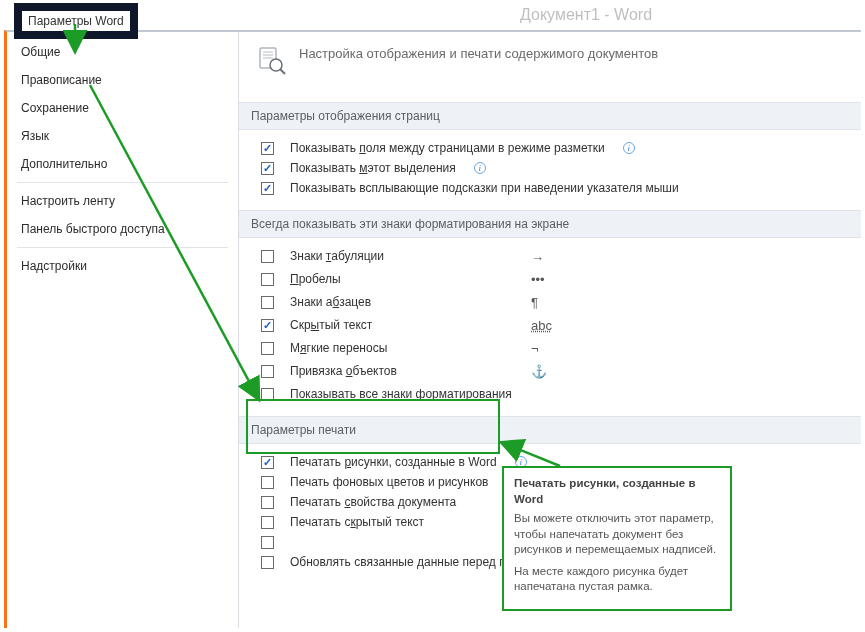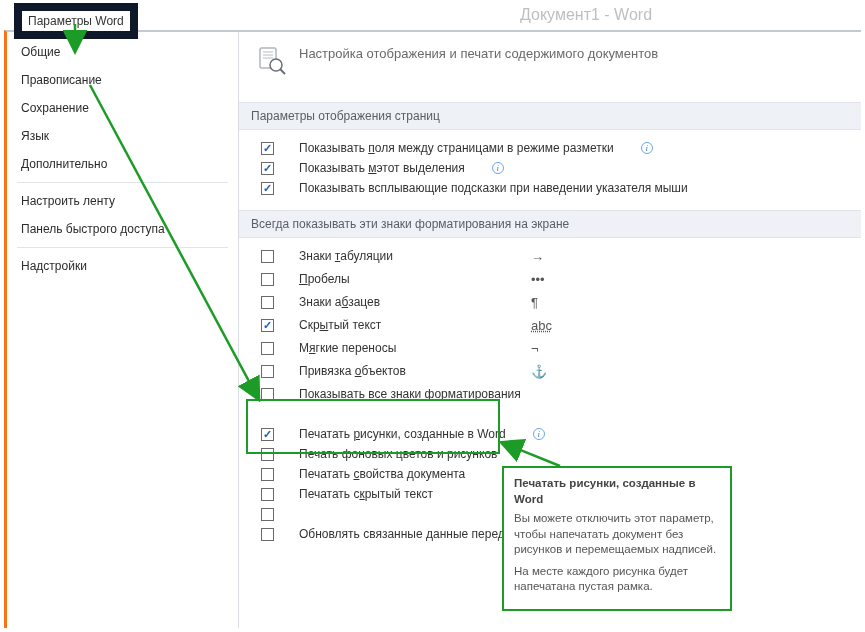--- a/index.html
+++ b/index.html
@@ -83,21 +83,21 @@
     padding: 6px 12px;
     font-weight: 400;
     color: #5a5f66;
   }
   .section-body {
     padding: 8px 12px 12px 22px;
   }
   .opt-row {
     display: flex;
     align-items: center;
-    gap: 25px;
+    gap: 16px;
     padding: 3px 0;
     min-height: 20px;
   }
   .cb {
     width: 13px;
     height: 13px;
     border: 1px solid #6a6a6a;
     background: #fff;
     display: inline-flex;
     align-items: center;
@@ -268,20 +268,21 @@
         <div class="fmt-sym">⚓</div>
 
         <div class="opt-row">
           <span class="cb"></span>
           <span class="opt-label">Показывать <span class="ul">в</span>се знаки форматирования</span>
         </div>
         <div class="fmt-sym"></div>
       </div>
     </div>
 
+    <div class="section-head">Параметры печати</div>
     <div class="section-body">
       <div class="opt-row">
         <span class="cb checked"></span>
         <span class="opt-label">Печатать <span class="ul">р</span>исунки, созданные в Word</span>
         <span class="info">i</span>
       </div>
       <div class="opt-row">
         <span class="cb"></span>
         <span class="opt-label">Печать фоновых цветов и рисунков</span>
       </div>

